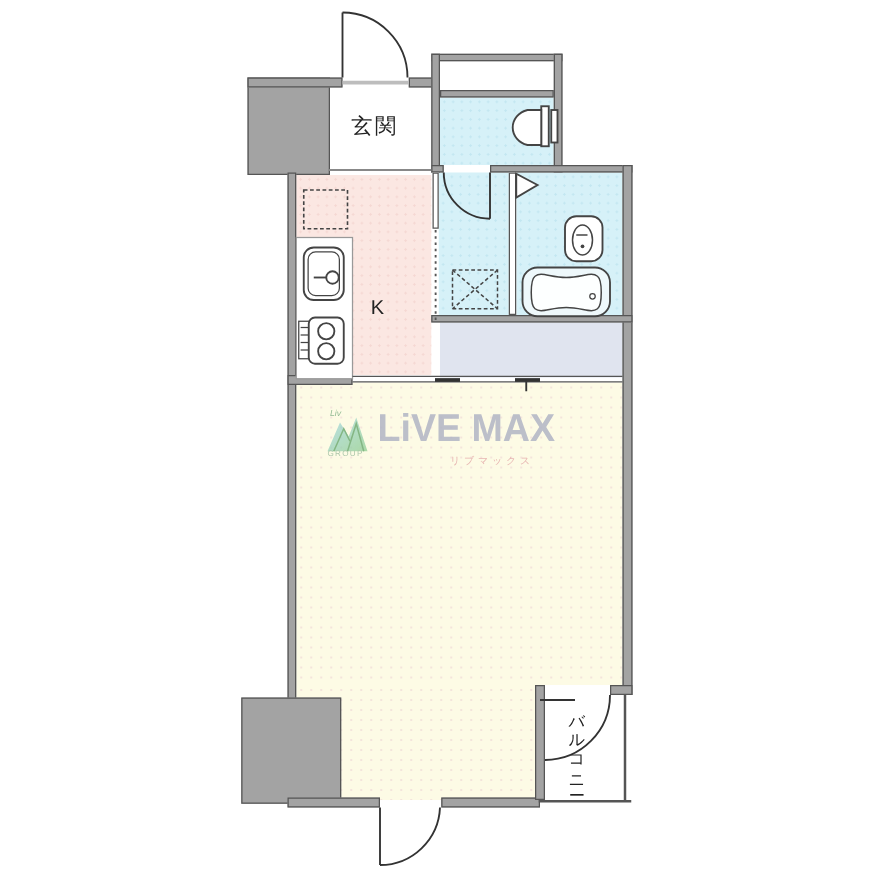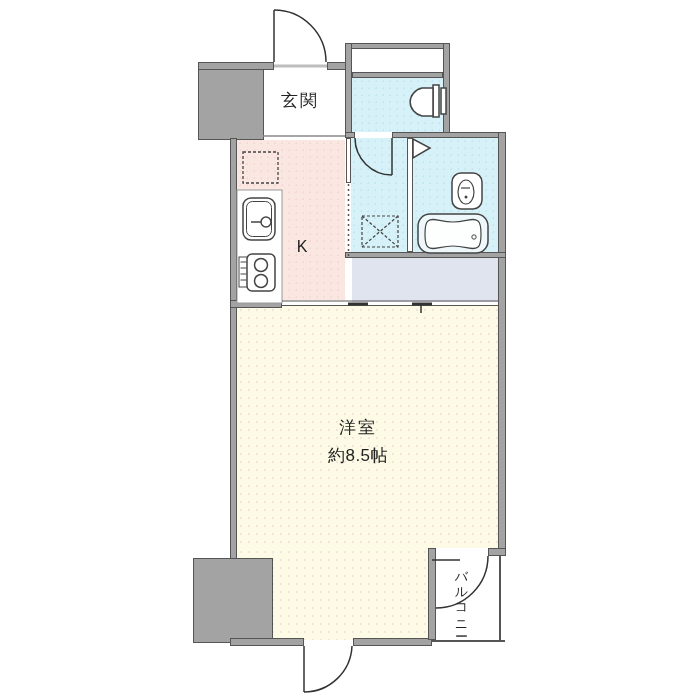--- a/index.html
+++ b/index.html
@@ -148,18 +148,33 @@
     </g>
 
     <g fill="none" stroke="#333" stroke-width="1.5">
       <line x1="304" y1="646" x2="304" y2="692"></line>
       <path d="M304,692 A48,48 0 0 0 352,646"></path>
     </g>
   </svg>
 
   <div class="label" style="left:263px;top:89px;width:74px;font-size:17px;">玄関</div>
   <div class="label" style="left:292px;top:238px;width:20px;font-size:16px;letter-spacing:0;">K</div>
-  <div class="label" style="left:288px;top:416px;width:140px;font-size:17px;">洋室</div>
-  <div class="label" style="left:288px;top:444px;width:140px;font-size:17px;letter-spacing:0.5px;">約8.5帖</div>
   <div class="label vtext" style="left:452px;top:552px;height:90px;font-size:13px;">バルコニー</div>
 
+  <div id="watermark">
+    <svg id="wm-icon" width="40" height="36" viewBox="0 0 40 36">
+      <defs>
+        <linearGradient id="lg" x1="0" y1="0" x2="1" y2="1">
+          <stop offset="0" stop-color="#9ed4e4"></stop>
+          <stop offset="1" stop-color="#86c98a"></stop>
+        </linearGradient>
+      </defs>
+      <path d="M4,30 L14,7 L21,18 L27,3 L36,30 Z" fill="url(#lg)" opacity="0.85"></path>
+      <path d="M9,30 L17,12 L22,22" fill="none" stroke="#6aa86e" stroke-width="1.2"></path>
+      <path d="M20,30 L27,8 L33,30" fill="none" stroke="#6aa86e" stroke-width="1.2"></path>
+    </svg>
+    <span id="wm-icon-label">Liv</span>
+    <span id="wm-icon-sublabel">GROUP</span>
+    <span id="wm-brand">LiVE MAX</span>
+    <span id="wm-kana">リブマックス</span>
+  </div>
 
 </div>
 
 </body></html>

